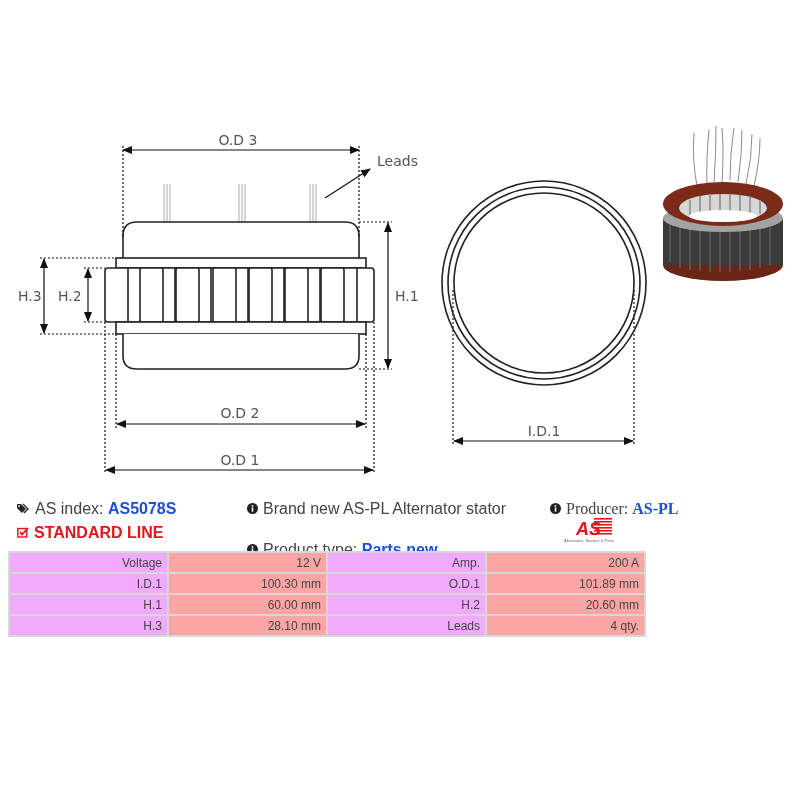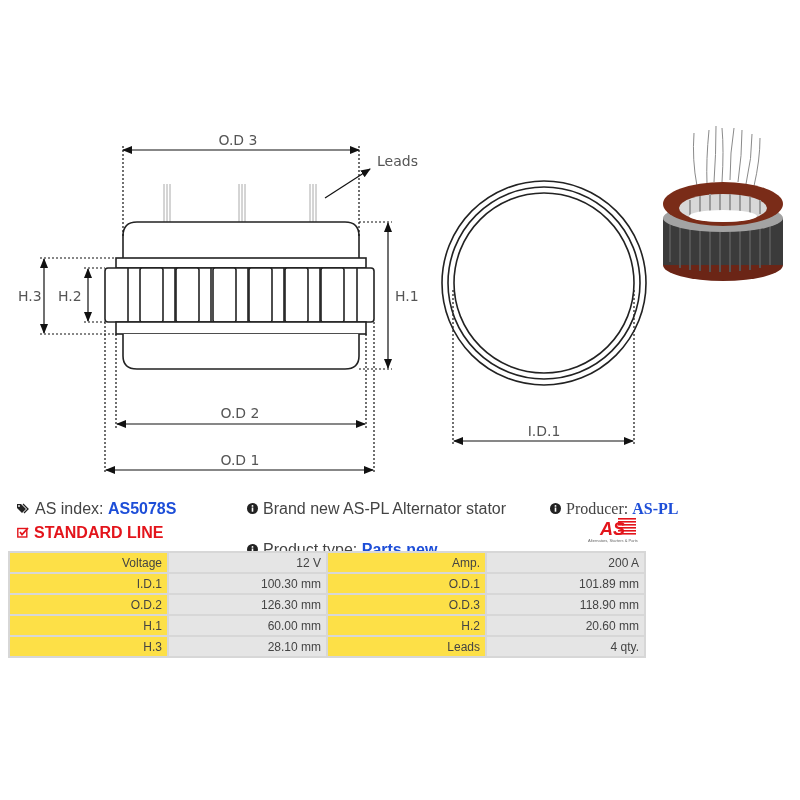--- a/index.html
+++ b/index.html
@@ -5,23 +5,23 @@
   html, body { margin:0; padding:0; background:#ffffff; }
   body { width:800px; height:800px; position:relative; overflow:hidden; font-family:"Liberation Sans", sans-serif; color:#333; }
   #diagram { position:absolute; left:0; top:0; width:800px; height:490px; }
   .dim-text { font-family:"DejaVu Sans", sans-serif; font-size:14px; fill:#555; }
   .info { position:absolute; font-size:16px; color:#444; white-space:nowrap; display:flex; align-items:center; }
   .info b { color:#1d4ed8; font-weight:bold; }
   .info .ico { display:inline-block; margin-right:5px; }
   .red { color:#e3141b; font-weight:bold; }
   table.spec { position:absolute; left:8px; top:551px; width:638px; border-collapse:collapse; font-size:12px; color:#444; }
   table.spec td { border:2px solid #d7d7d7; height:19px; padding:0 5px; text-align:right; }
-  table.spec td.lbl { background:#fde047; width:148px; }
-  table.spec td.val { background:#e5e5e5; width:148px; }
-  .logo { position:absolute; left:588px; top:516px; width:62px; height:28px; }
+  table.spec td.lbl { background:#f0abfc; width:148px; }
+  table.spec td.val { background:#fca5a5; width:148px; }
+  .logo { position:absolute; left:564px; top:516px; width:62px; height:28px; }
 </style>
 </head>
 <body>
 
 <svg id="diagram" viewBox="0 0 800 490" xmlns="http://www.w3.org/2000/svg">
   <defs>
     <marker id="arr" markerWidth="10" markerHeight="10" refX="9" refY="5" orient="auto-start-reverse" markerUnits="userSpaceOnUse">
       <path d="M0,1 L10,5 L0,9 z" fill="#111"></path>
     </marker>
   </defs>
@@ -234,26 +234,20 @@
       <td class="lbl">Amp.</td>
       <td class="val">200 A</td>
     </tr>
     <tr>
       <td class="lbl">I.D.1</td>
       <td class="val">100.30 mm</td>
       <td class="lbl">O.D.1</td>
       <td class="val">101.89 mm</td>
     </tr>
     <tr>
-      <td class="lbl">O.D.2</td>
-      <td class="val">126.30 mm</td>
-      <td class="lbl">O.D.3</td>
-      <td class="val">118.90 mm</td>
-    </tr>
-    <tr>
       <td class="lbl">H.1</td>
       <td class="val">60.00 mm</td>
       <td class="lbl">H.2</td>
       <td class="val">20.60 mm</td>
     </tr>
     <tr>
       <td class="lbl">H.3</td>
       <td class="val">28.10 mm</td>
       <td class="lbl">Leads</td>
       <td class="val">4 qty.</td>

